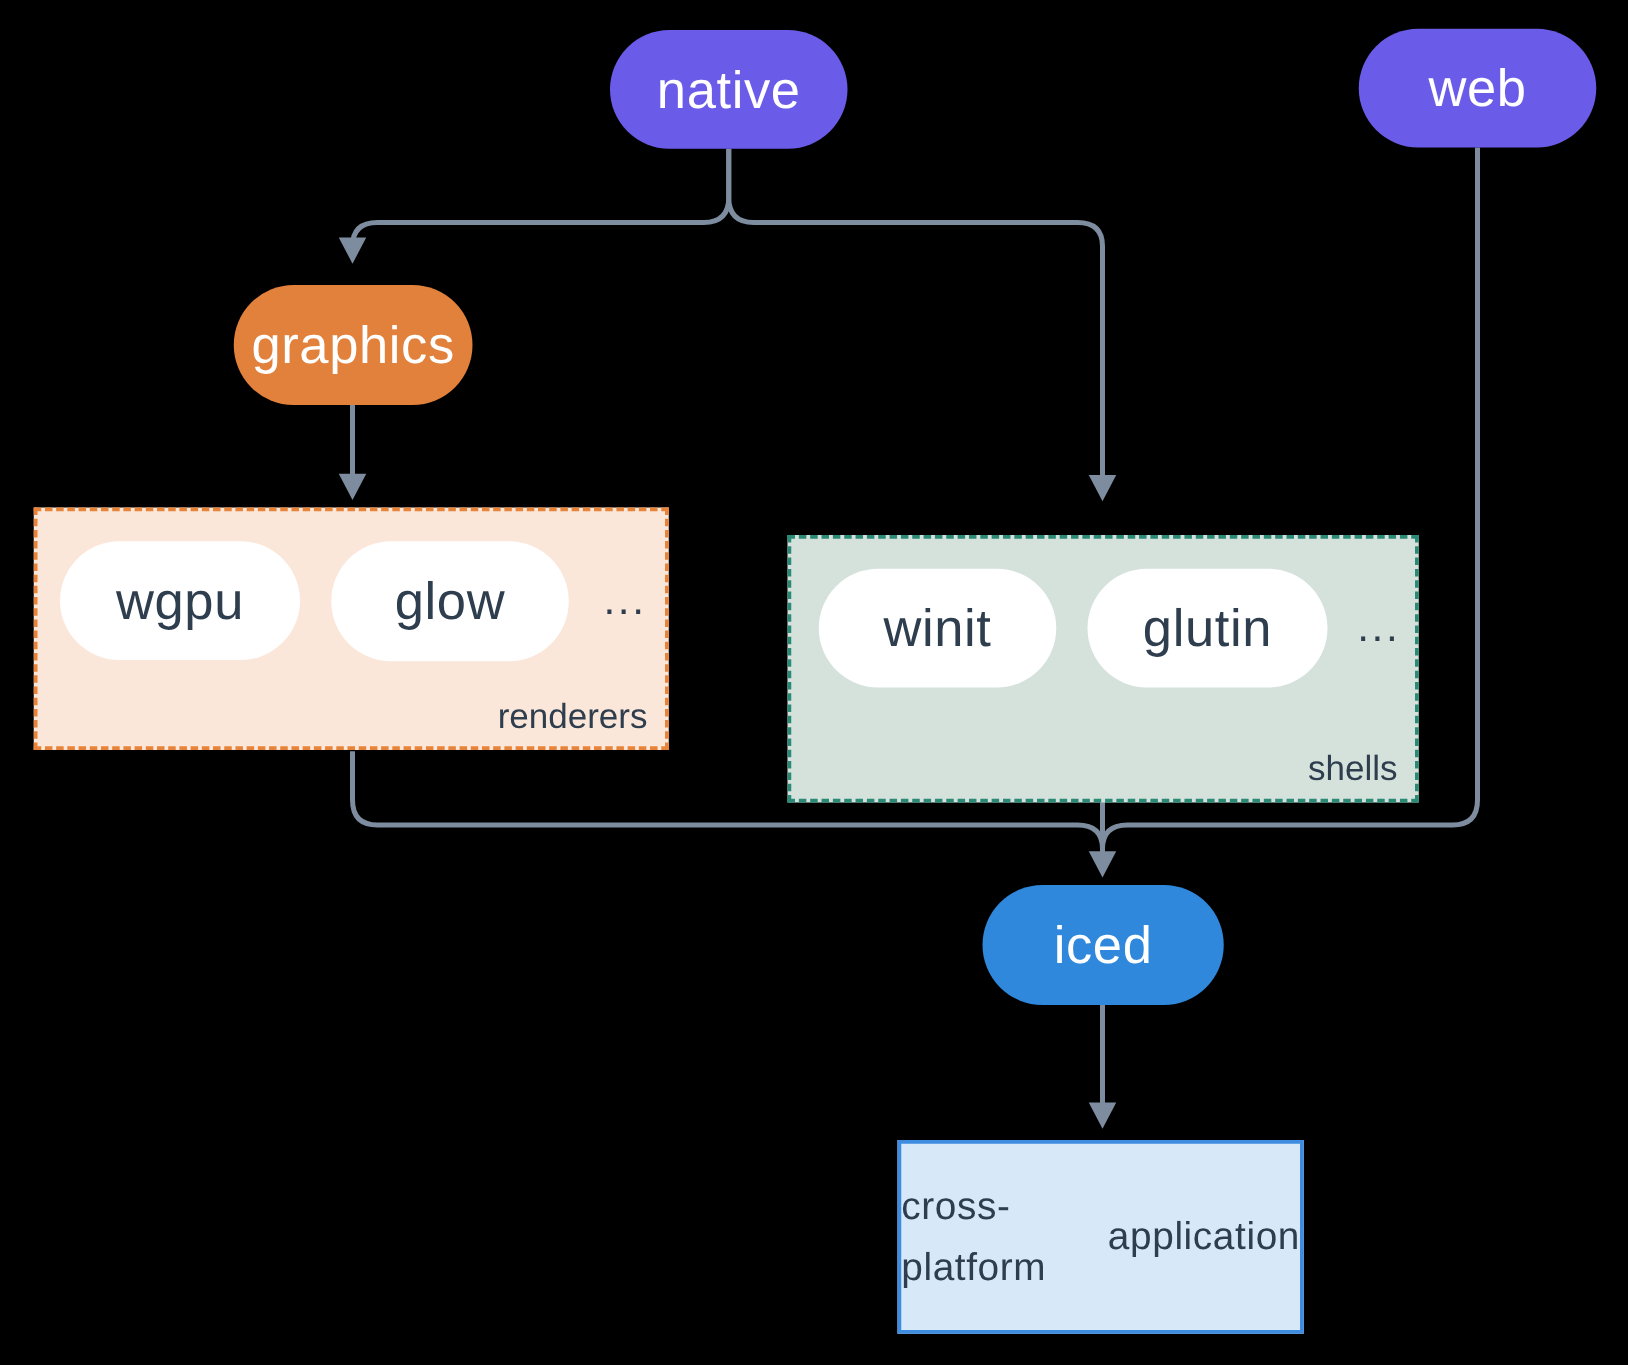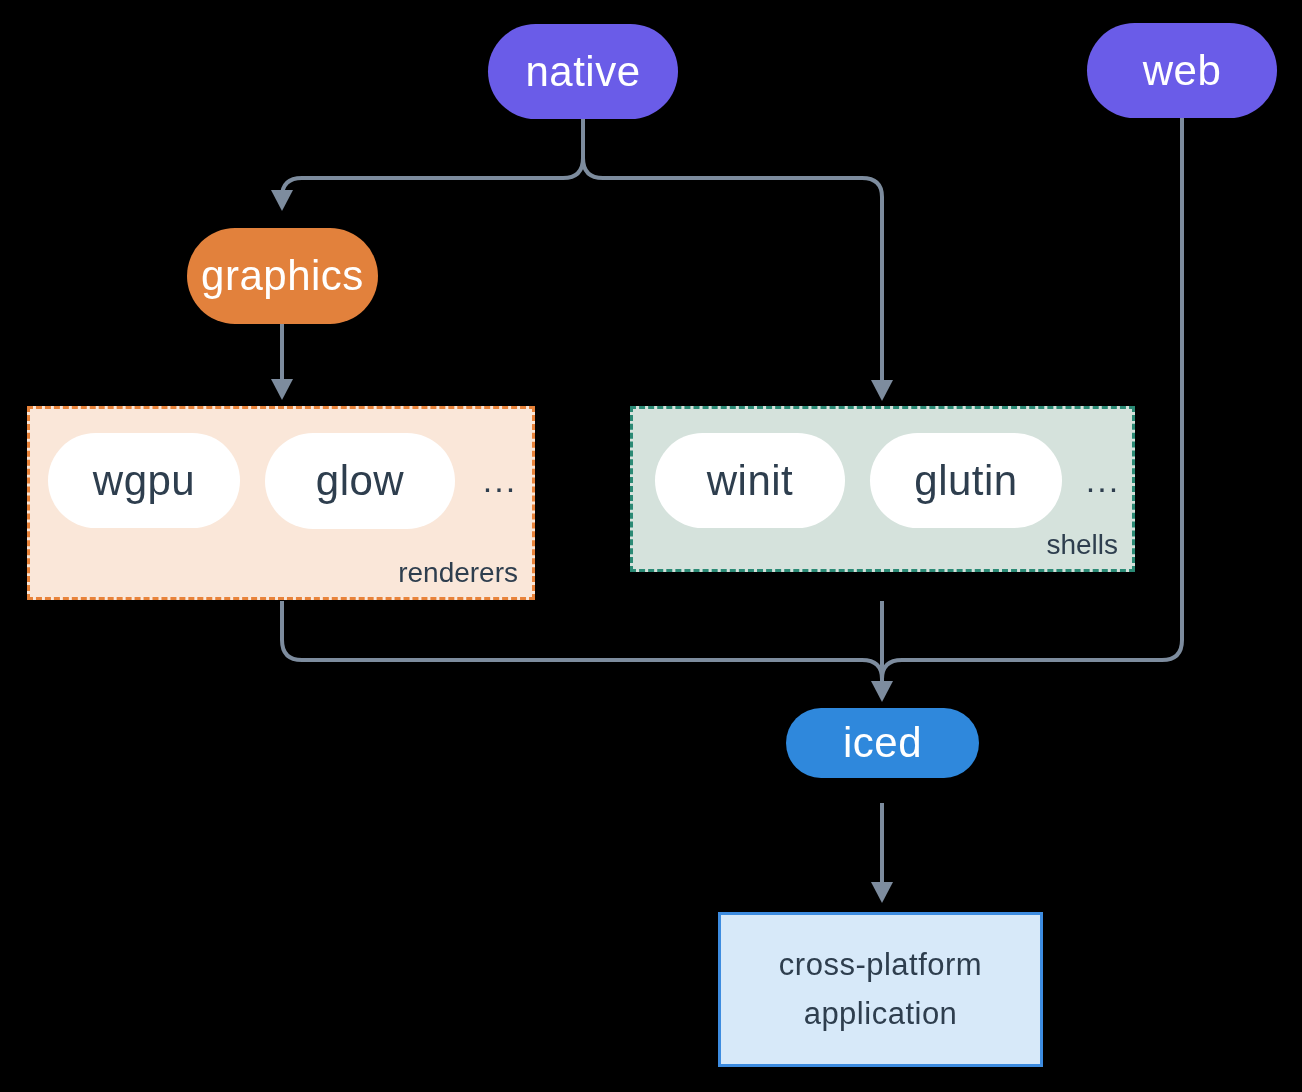--- a/index.html
+++ b/index.html
@@ -39,33 +39,33 @@
     line-height: 95px; text-align: center;
     font-size: 34px; font-weight: 500; letter-spacing: 2px;
     color: var(--text-dark);
   }
 
   .app-box {
     position: absolute;
     box-sizing: border-box;
     background: var(--app-fill);
     border: 3px solid var(--app-border);
-    display: flex; flex-direction: column; align-items: center; justify-content: center;
+    display: flex; flex-direction: row; align-items: center; justify-content: center;
     color: var(--text-dark);
     font-size: 31px; line-height: 1.55; letter-spacing: 0.5px;
   }
 
   
   #node-native   { left: 488px;  top: 24px;  width: 190px; height: 95px; }
   #node-web      { left: 1087px; top: 23px;  width: 190px; height: 95px; }
   #node-graphics { left: 187px;  top: 216px; width: 191px; height: 96px; }
-  #node-iced     { left: 786px;  top: 708px; width: 193px; height: 70px; }
+  #node-iced     { left: 786px;  top: 708px; width: 193px; height: 96px; }
 
   #group-renderers { left: 27px;  top: 406px; width: 508px; height: 194px; }
-  #group-shells    { left: 630px; top: 406px; width: 505px; height: 166px; }
+  #group-shells    { left: 630px; top: 428px; width: 505px; height: 214px; }
 
   #pill-wgpu   { left: 18px;  top: 24px; width: 192px; height: 95px; }
   #pill-glow   { left: 235px; top: 24px; width: 190px; height: 96px; }
   #pill-winit  { left: 22px;  top: 24px; width: 190px; height: 95px; }
   #pill-glutin { left: 237px; top: 24px; width: 192px; height: 95px; }
   #ellipsis-renderers { left: 440px; }
   #ellipsis-shells    { left: 440px; }
 
   #node-application { left: 718px; top: 912px; width: 325px; height: 155px; }
 </style>

